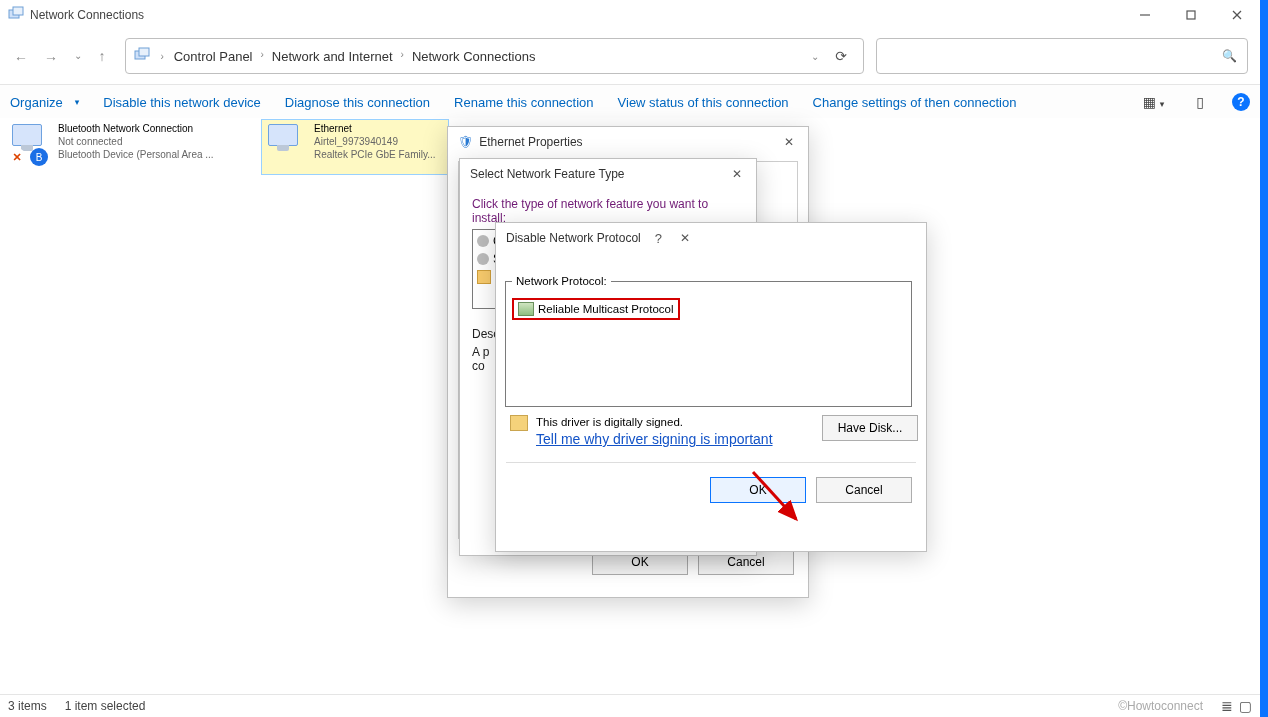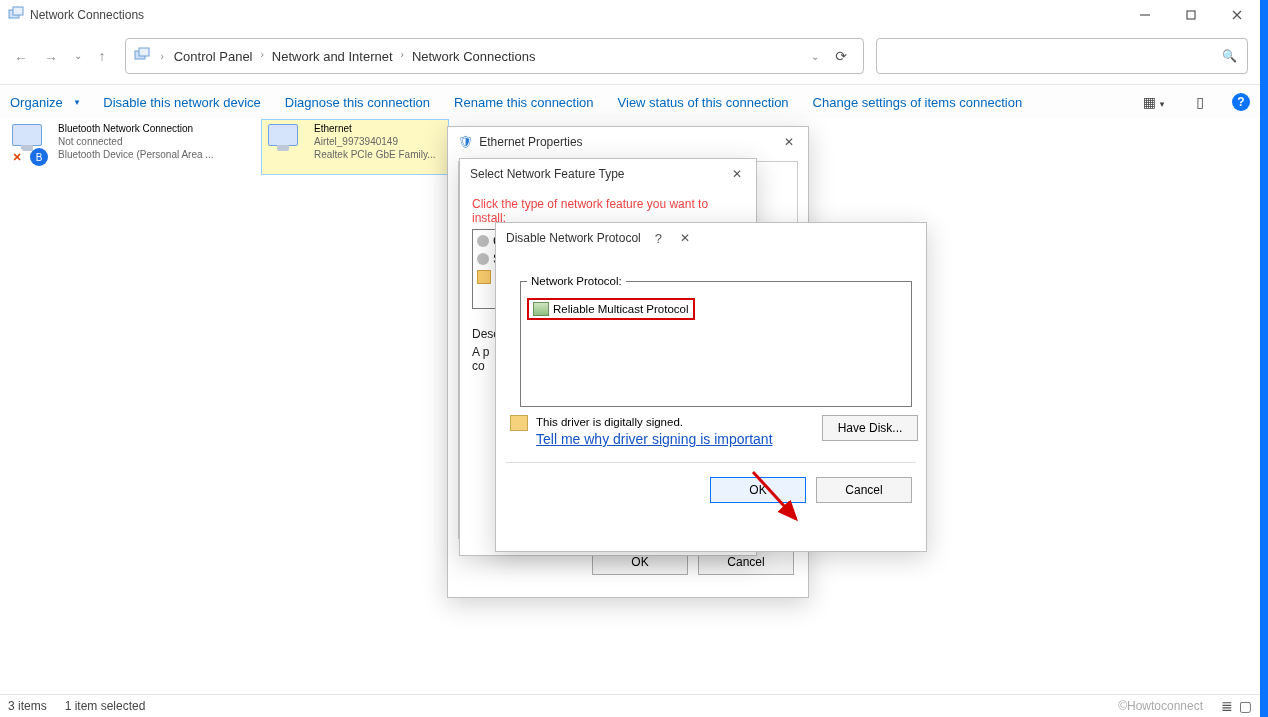--- a/index.html
+++ b/index.html
@@ -215,21 +215,21 @@
   #dlg-eth { top: 126px; left: 447px; width: 360px; height: 470px; }
   #dlg-eth .tab-body {
     margin:0 10px; border:1px solid #ccc;
     height:360px;
     padding:8px;
     font-size:12px;
   }
 
   
   #dlg-feat { top: 158px; left: 459px; width: 296px; height: 396px; }
-  #dlg-feat .inst { padding: 8px 12px 0 12px; color:#ef4444; font-size:12px;}
+  #dlg-feat .inst { padding: 8px 12px 0 12px; color:#701a75; font-size:12px;}
   #dlg-feat .listbox {
     margin:4px 12px 0 12px;
     border:1px solid #7a7a7a;
     background:#fff;
     height:74px;
     padding:2px;
     font-size:12px;
   }
   #dlg-feat .listbox .li { display:flex; align-items:center; gap:4px; padding:2px 2px;}
   #dlg-feat .desc { padding: 18px 12px 0 12px; font-size:12px; color:#222;}
@@ -240,21 +240,21 @@
   #dlg-proto .body { padding: 12px 14px 0 14px; display:flex; gap:12px;}
   #dlg-proto .body .msg { font-size:11.5px; color:#222; line-height:1.35;}
   #dlg-proto .arrow-icon {
     width:28px; height:20px;
     background:#6aa84f;
     clip-path: polygon(0% 30%, 60% 30%, 60% 0%, 100% 50%, 60% 100%, 60% 70%, 0% 70%);
     margin-top:6px;
     flex-shrink:0;
   }
   #dlg-proto .group {
-    margin: 28px 14px 0 24px;
+    margin: 28px 14px 0 9px;
     border:1px solid #7a7a7a;
     background:#fff;
     height:108px;
     position:relative;
     padding-top:16px;
   }
   #dlg-proto .group .lbl {
     position:absolute; top:-7px; left:6px;
     background:#fff; padding:0 4px;
     font-size:11.5px;
@@ -370,21 +370,21 @@
 
 <div class="cmd-bar">
   <span class="cmd-link">
       <span>Organize</span> 
       <span style="font-size:9px;">▾</span>
     </span>
   <span class="cmd-link">Disable this network device</span>
   <span class="cmd-link">Diagnose this connection</span>
   <span class="cmd-link">Rename this connection</span>
   <span class="cmd-link">View status of this connection</span>
-  <span class="cmd-link">Change settings of items connection</span>
+  <span class="cmd-link">Change settings of then connection</span>
   <span class="cmd-spacer"></span>
   <span class="cmd-icon">▦ <span style="font-size:9px;">▾</span></span>
   <span class="cmd-icon">▯</span>
   <span class="help-circle">?</span>
 </div>
 
 <div class="content">
   <div class="conn-item" style="top:2px; left:6px;">
     <div class="conn-icon">
       <div class="monitor"></div>

